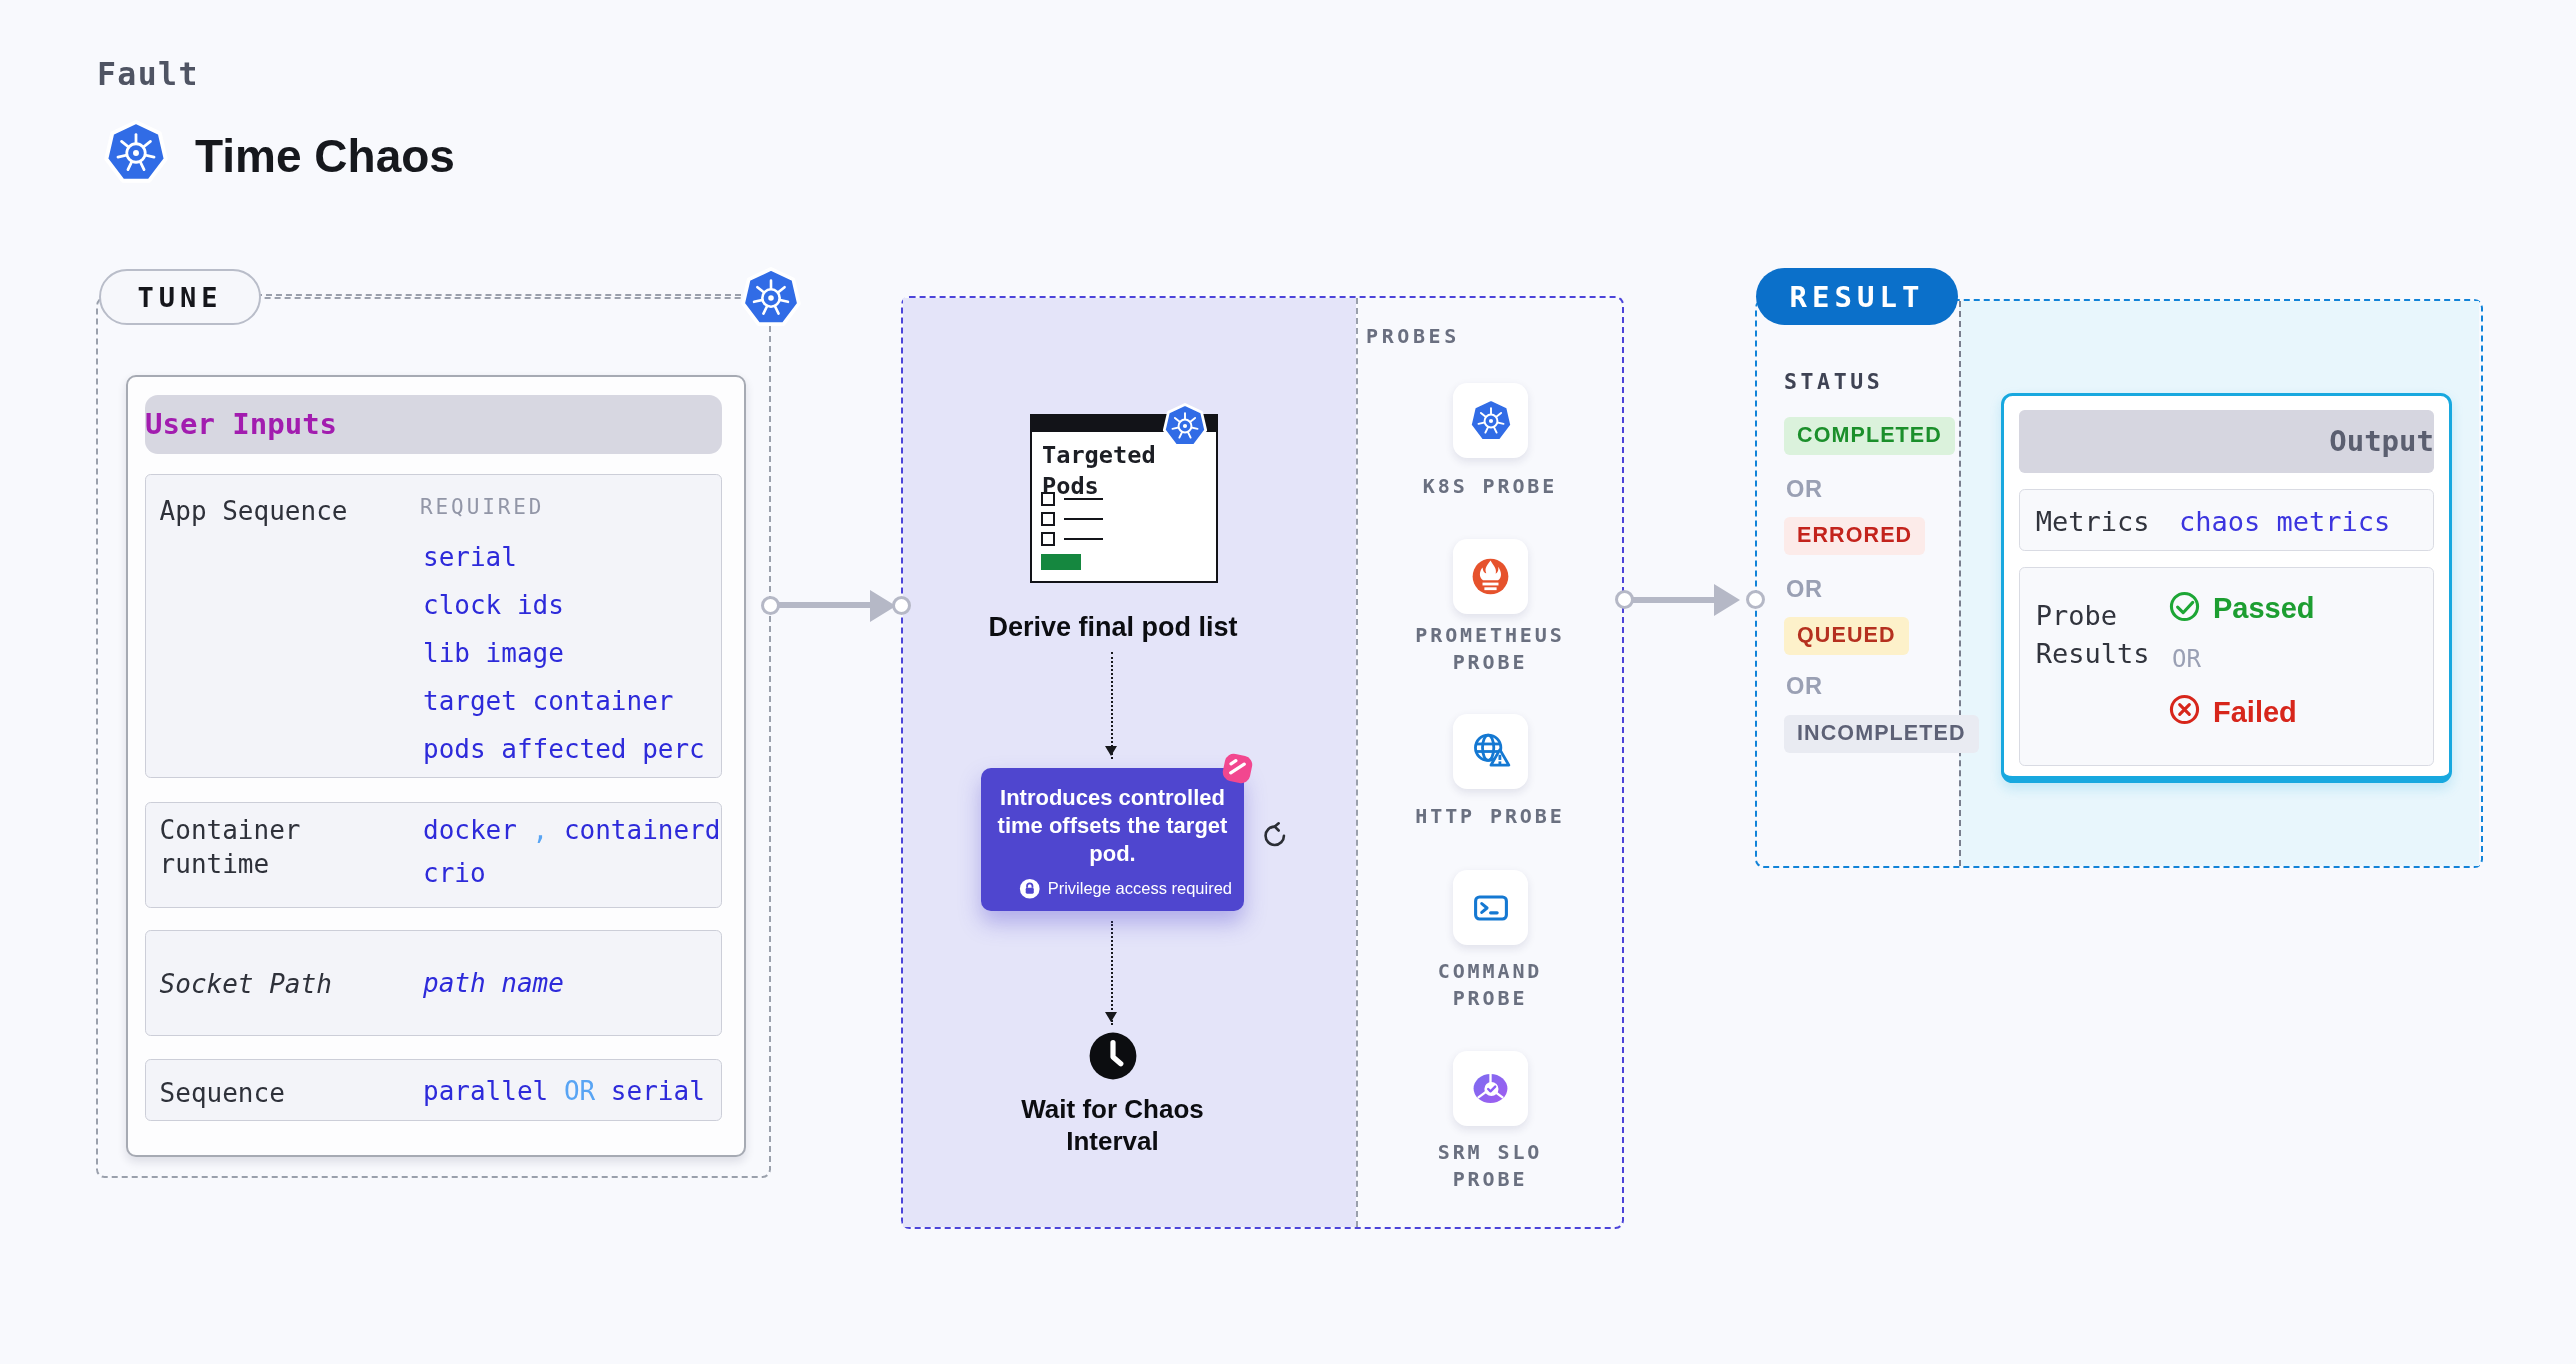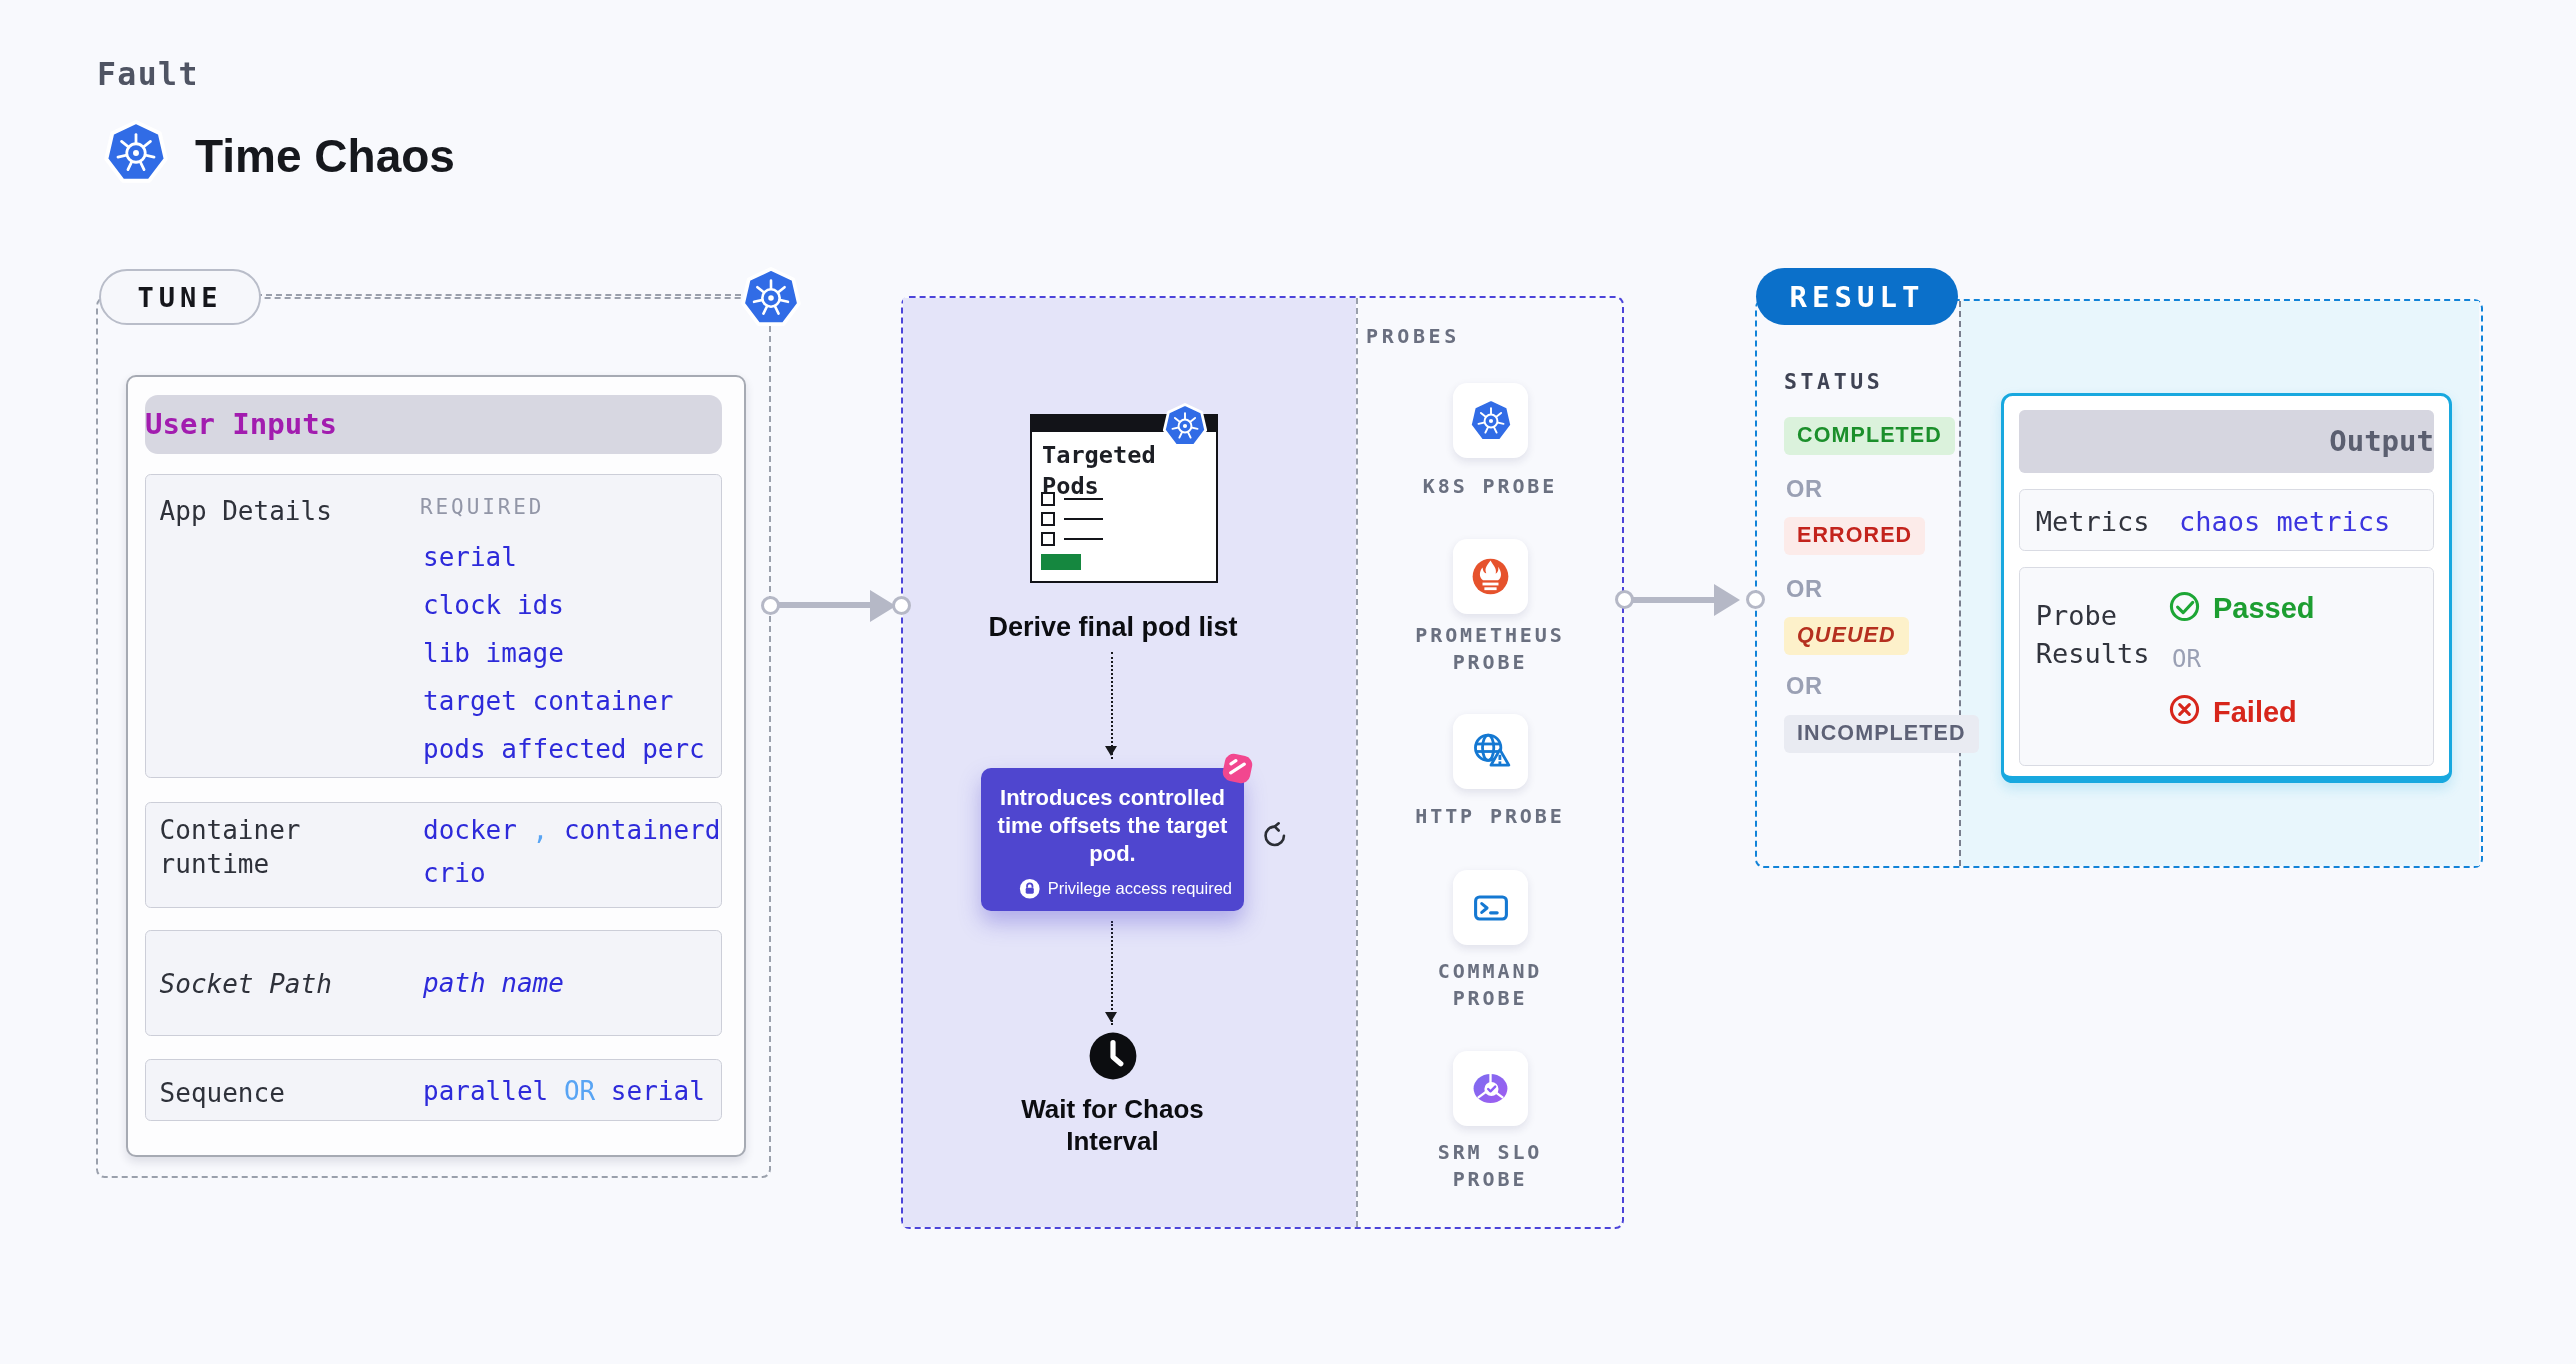--- a/index.html
+++ b/index.html
@@ -185,21 +185,21 @@
   <svg class="abs" style="left:740px;top:267px;width:62px;height:62px;z-index:30;" viewBox="0 0 86 86" width="62" height="62">
       <use href="#k8s"></use>
     </svg>
 
   <div class="ui-card" style="left:126px;top:375px;width:616px;height:778px;"></div>
   <div class="ui-header mono" style="left:145px;top:395px;width:577px;height:59px;line-height:59px;">
     <span>User Inputs</span>
   </div>
 
   <div class="ui-row" style="left:145px;top:474px;width:577px;height:304px;">
-    <div class="row-label mono" style="left:13.6px;top:18.6px;width:236px;">App Details</div>
+    <div class="row-label mono" style="left:13.6px;top:18.6px;width:236px;">App Sequence</div>
     <div class="tag mono" style="left:274px;top:20px;">REQUIRED</div>
     <div class="abs link mono" style="left:277px;top:67px;">serial</div>
     <div class="abs link mono" style="left:277px;top:115px;">clock ids</div>
     <div class="abs link mono" style="left:277px;top:163px;">lib image</div>
     <div class="abs link mono" style="left:277px;top:211px;">target container</div>
     <div class="abs link mono" style="left:277px;top:259px;">pods affected perc</div>
   </div>
 
   <div class="ui-row" style="left:145px;top:802px;width:577px;height:106px;">
     <div class="row-label mono" style="left:13.6px;top:10px;width:236px;">Container runtime</div>
@@ -325,21 +325,21 @@
   </div>
   <div class="pill pill-result mono" style="left:1756px;top:268px;width:202px;height:57px;">
     <span>RESULT</span>
   </div>
 
   <div class="small-cap mono" style="left:1784px;top:369px;">STATUS</div>
   <div class="badge" style="left:1784px;top:417px;background:#dbf2dc;color:#1b8f2b;">COMPLETED</div>
   <div class="or-gray" style="left:1786px;top:476px;">OR</div>
   <div class="badge" style="left:1784px;top:517px;background:#fcebe9;color:#c3231c;">ERRORED</div>
   <div class="or-gray" style="left:1786px;top:576px;">OR</div>
-  <div class="badge" style="left:1784px;top:617px;background:#fdf1ca;color:#b5301f;font-style:italic;">QUEUED</div>
+  <div class="badge" style="left:1784px;top:617px;background:#fdf1ca;color:#b5301f;">QUEUED</div>
   <div class="or-gray" style="left:1786px;top:673px;">OR</div>
   <div class="badge" style="left:1784px;top:715px;background:#e9ebf2;color:#5d6176;">INCOMPLETED</div>
 
   <div class="output-card" style="left:2001px;top:393px;width:451px;height:390px;"></div>
   <div class="output-header mono" style="left:2019px;top:410px;width:415px;height:63px;line-height:63px;text-align:right;">
     <span>Output</span>
   </div>
 
   <div class="output-row" style="left:2019px;top:489px;width:415px;height:62px;">
     <div class="abs mono" style="left:15.8px;top:15.8px;font-size:27px;color:#31343d;">Metrics</div>

